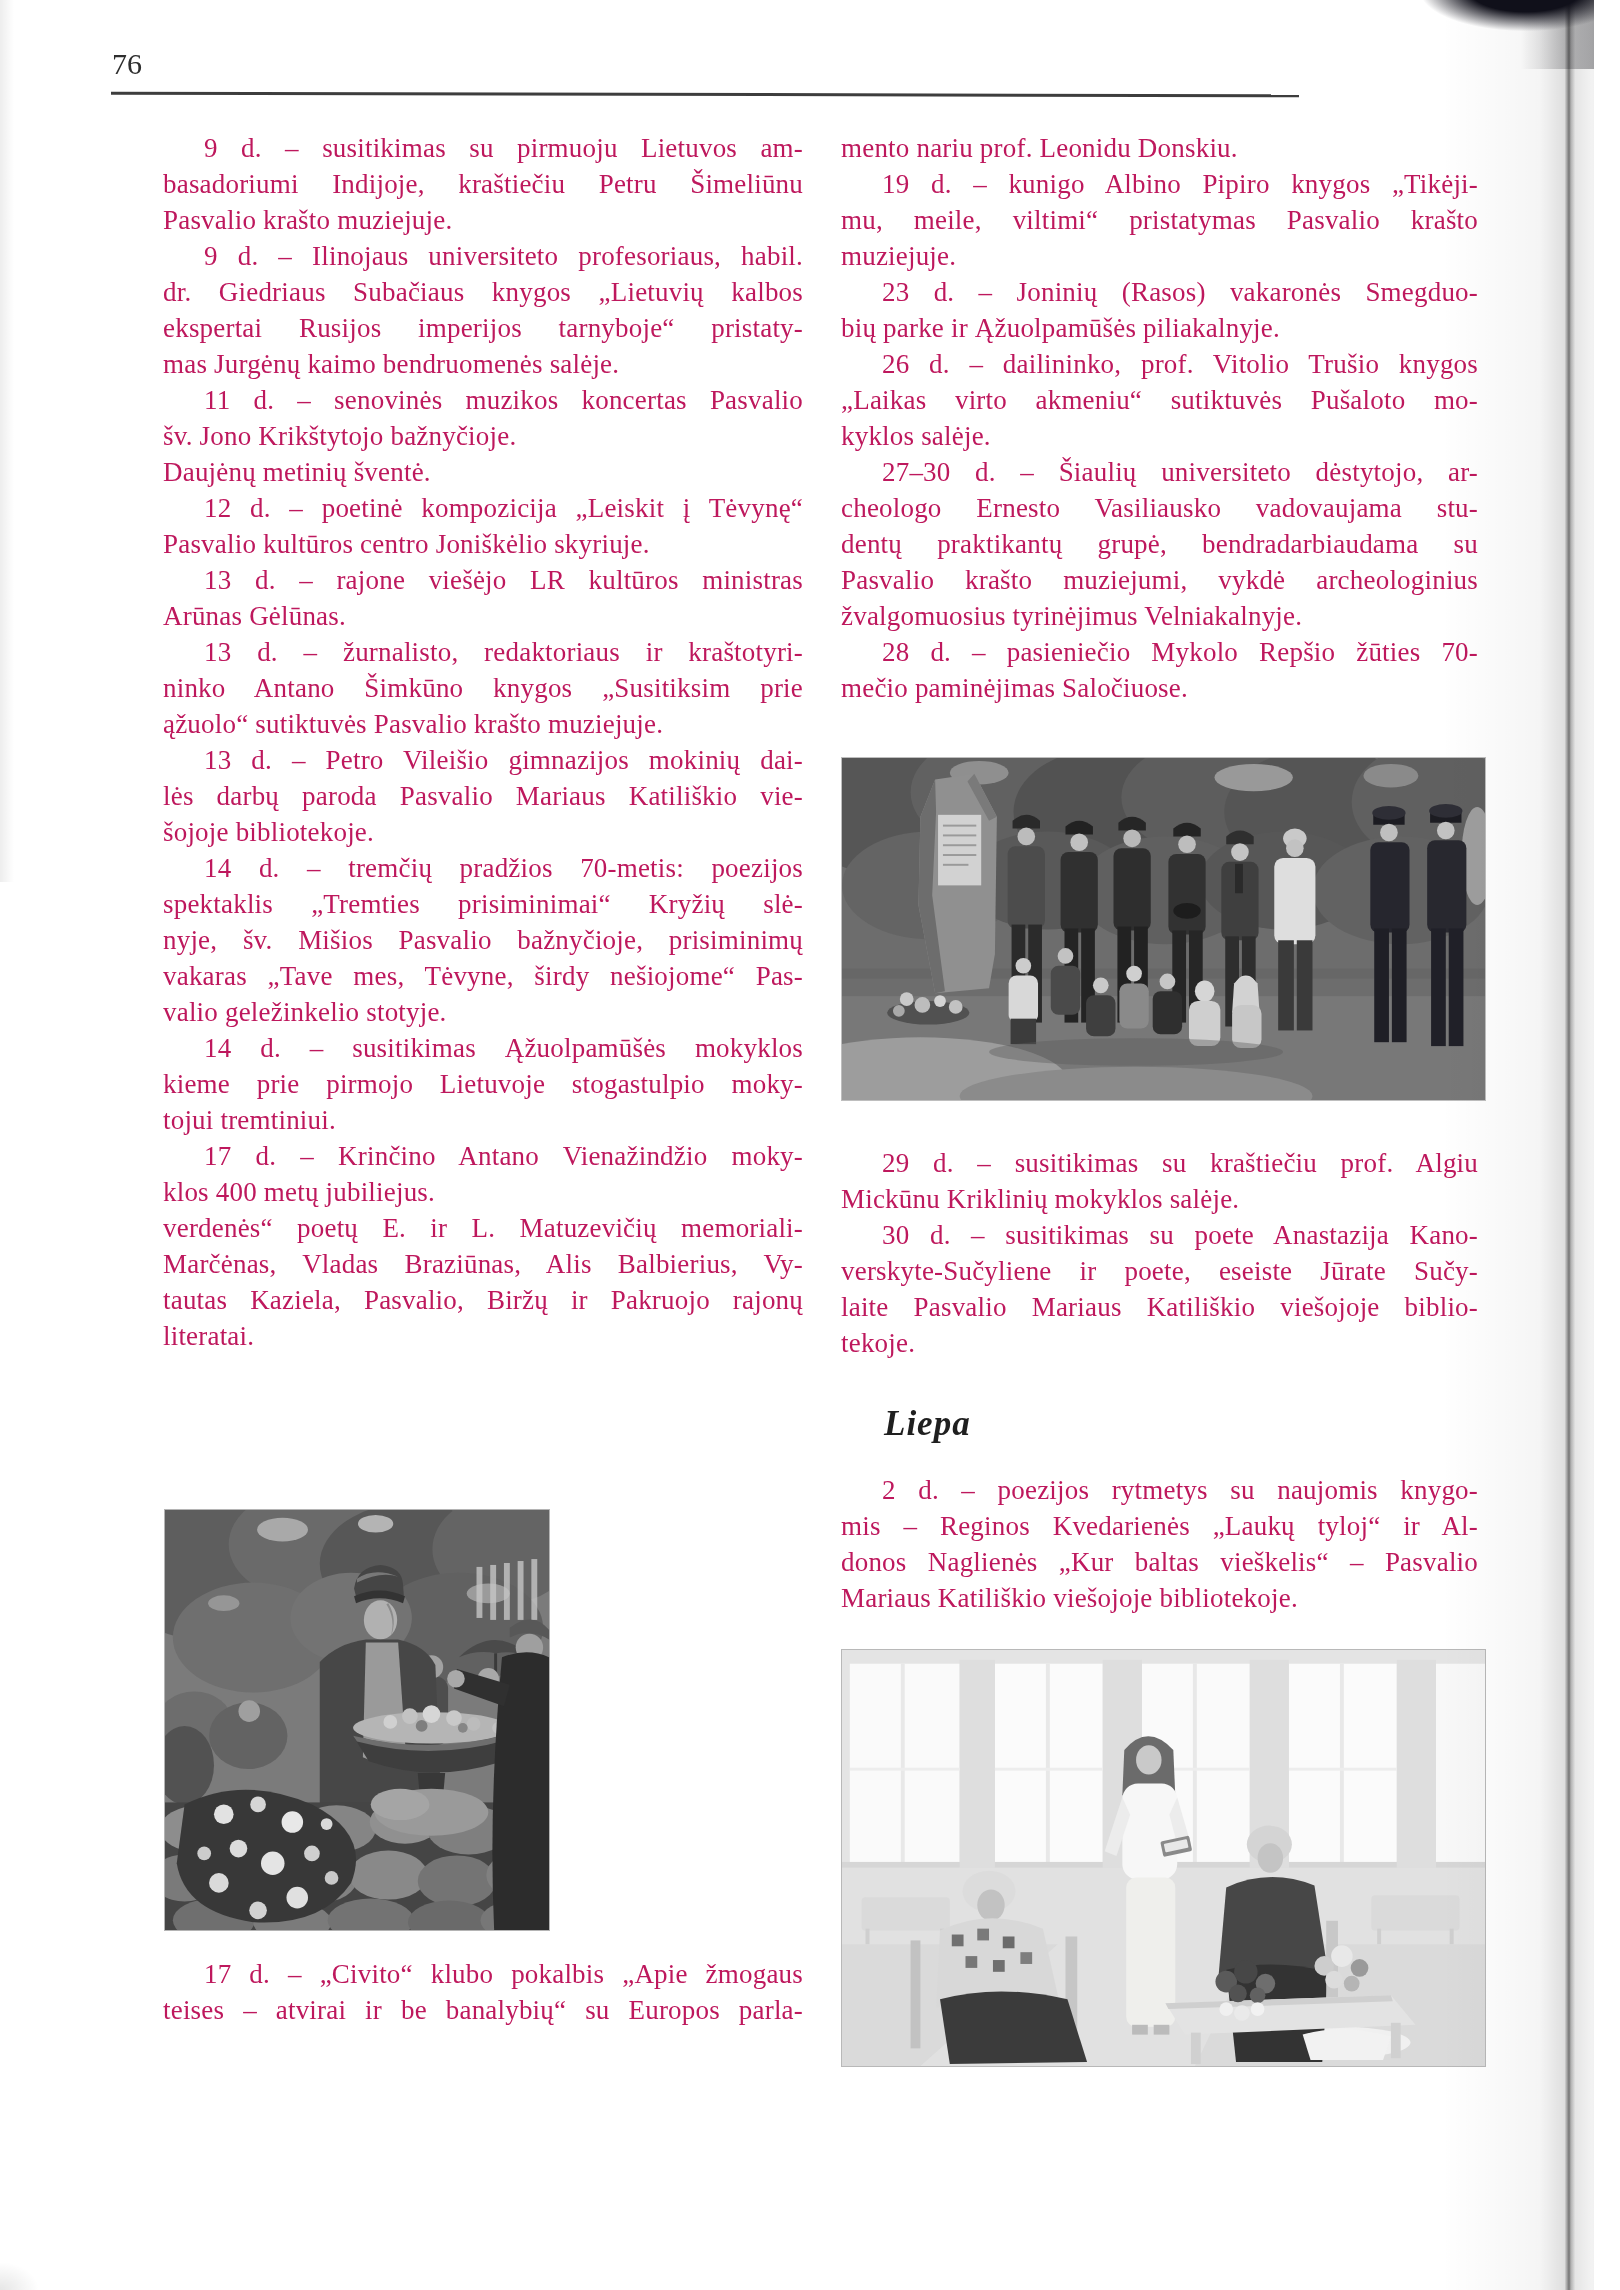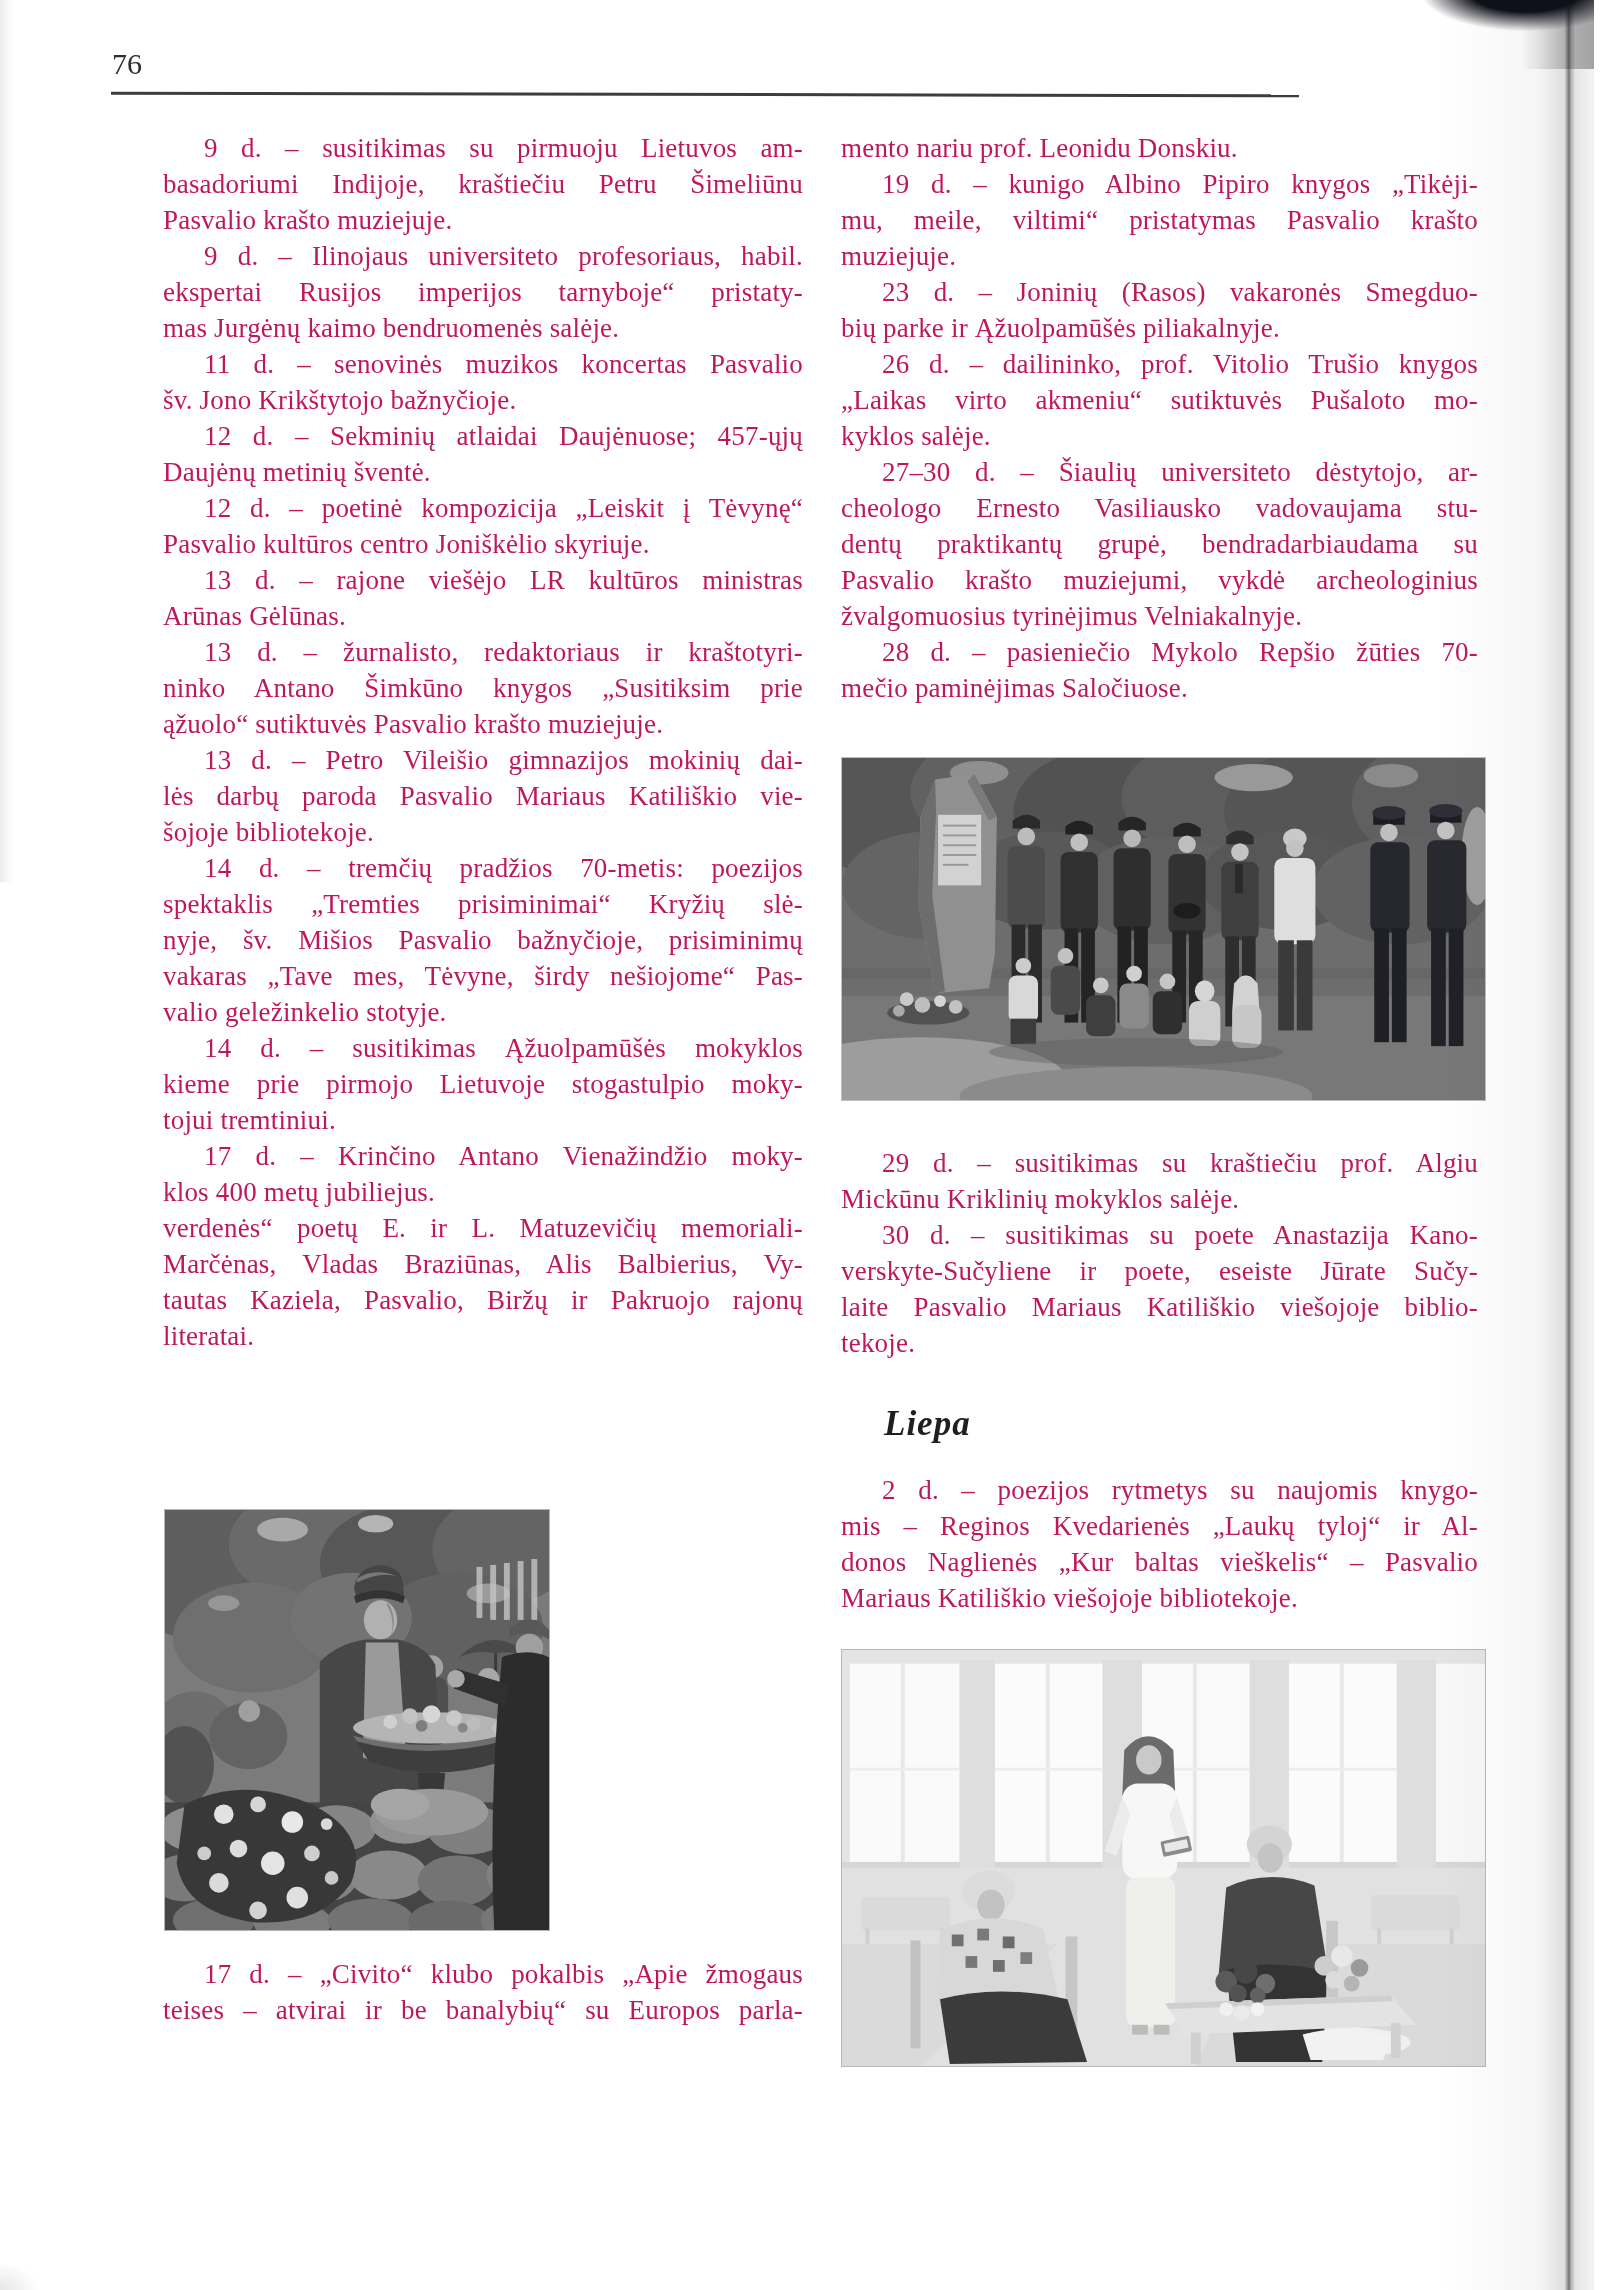--- a/index.html
+++ b/index.html
@@ -43,29 +43,29 @@
   <div class="header-rule"></div>
 
   <div class="col col-left-top">
       <div class="para">
         <div class="tline first">9 d. – susitikimas su pirmuoju Lietuvos am-</div>
         <div class="tline">basadoriumi Indijoje, kraštiečiu Petru Šimeliūnu</div>
         <div class="tline last">Pasvalio krašto muziejuje.</div>
       </div>
       <div class="para">
         <div class="tline first">9 d. – Ilinojaus universiteto profesoriaus, habil.</div>
+        <div class="tline">dr. Giedriaus Subačiaus knygos „Lietuvių kalbos</div>
         <div class="tline">ekspertai Rusijos imperijos tarnyboje“ pristaty-</div>
         <div class="tline last">mas Jurgėnų kaimo bendruomenės salėje.</div>
       </div>
       <div class="para">
         <div class="tline first">11 d. – senovinės muzikos koncertas Pasvalio</div>
         <div class="tline last">šv. Jono Krikštytojo bažnyčioje.</div>
       </div>
       <div class="para">
-        <div class="tline first">12 d. – Sekminių atlaidai Daujėnuose; 457-ųjų</div>
         <div class="tline last">Daujėnų metinių šventė.</div>
       </div>
       <div class="para">
         <div class="tline first">12 d. – poetinė kompozicija „Leiskit į Tėvynę“</div>
         <div class="tline last">Pasvalio kultūros centro Joniškėlio skyriuje.</div>
       </div>
       <div class="para">
         <div class="tline first">13 d. – rajone viešėjo LR kultūros ministras</div>
         <div class="tline last">Arūnas Gėlūnas.</div>
       </div>

